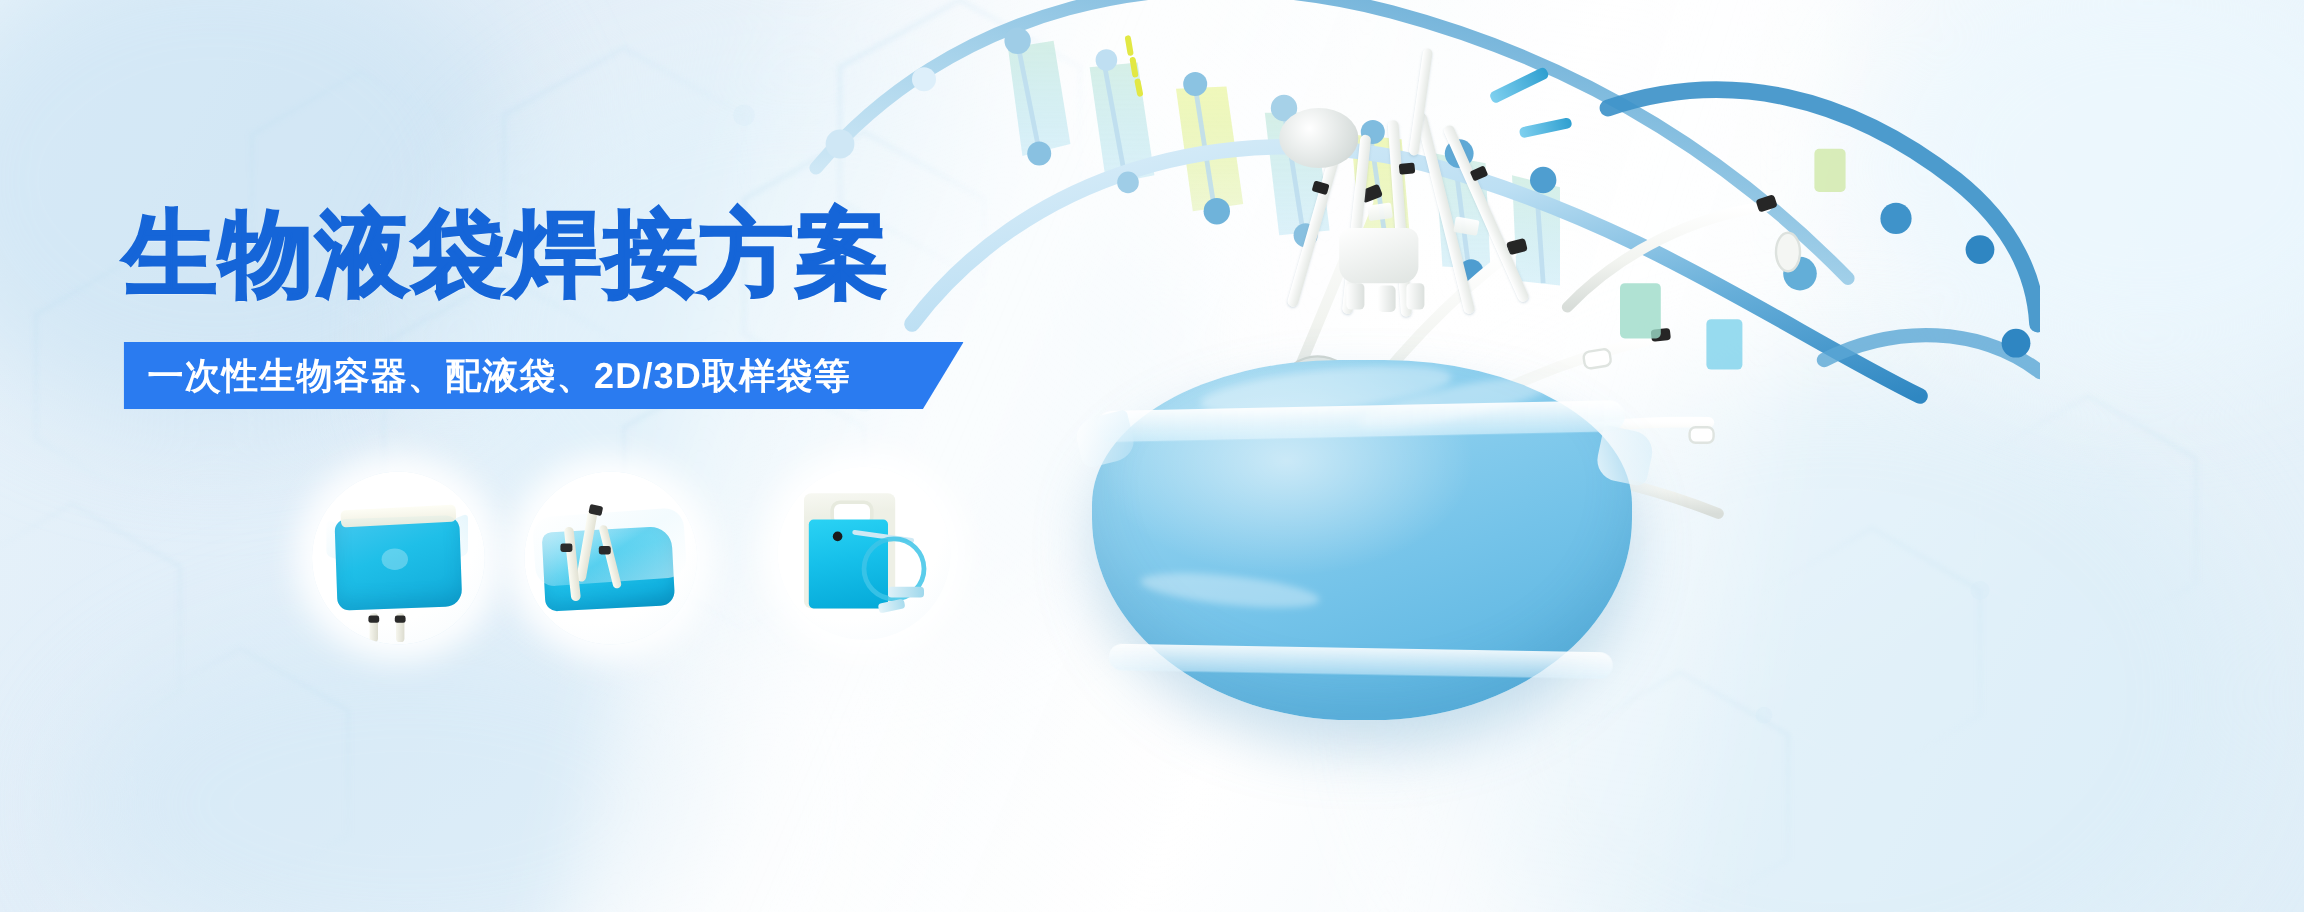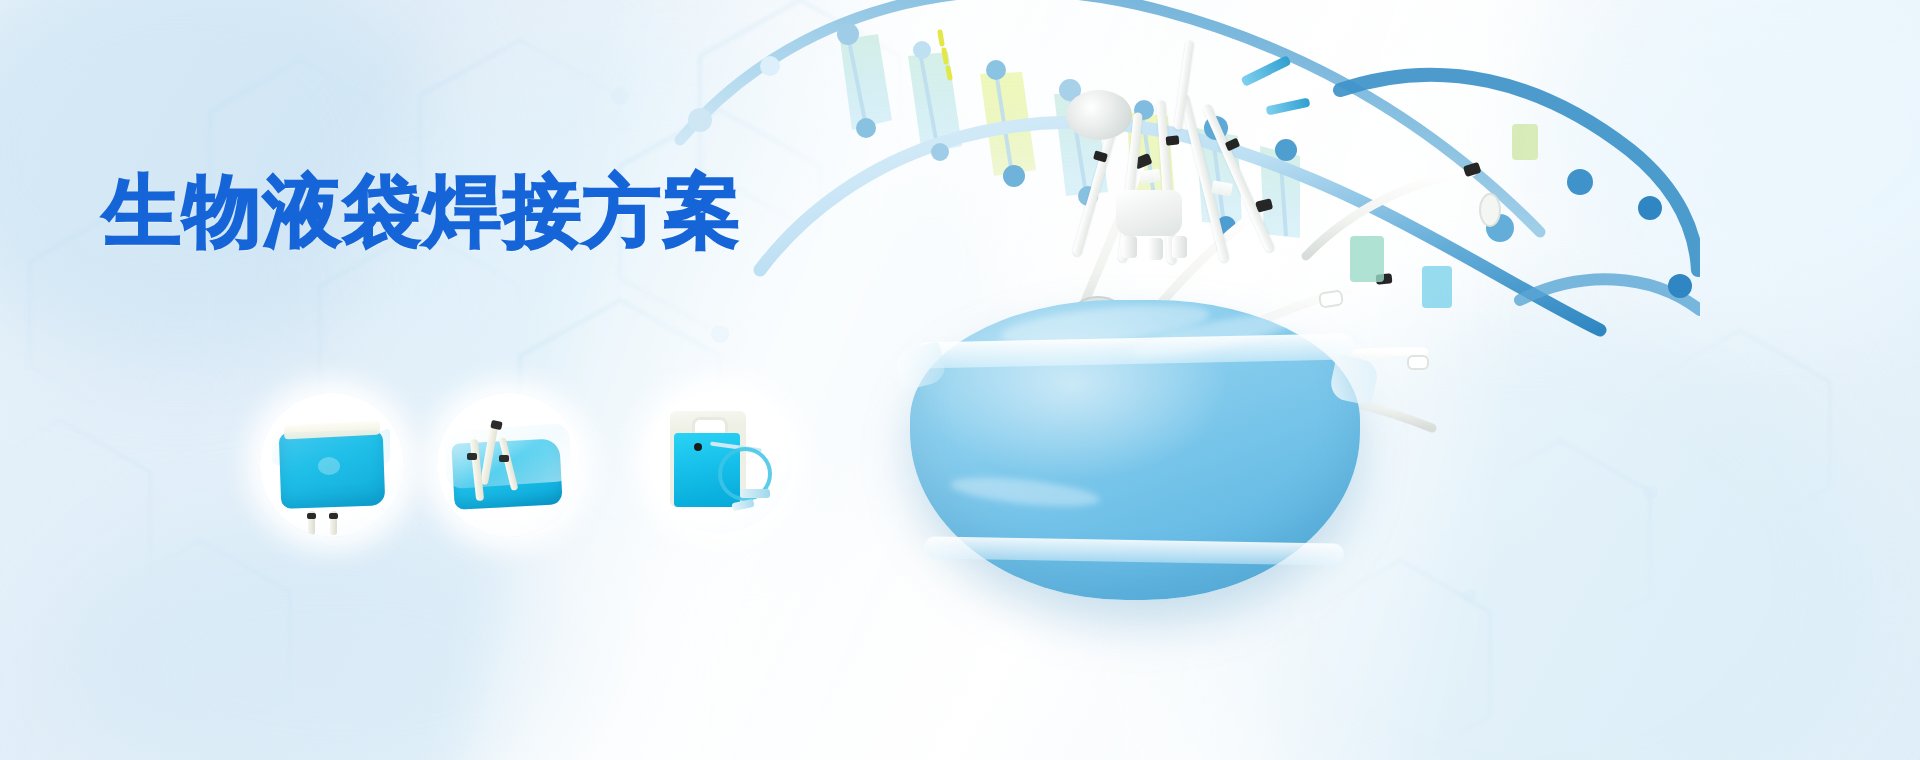--- a/index.html
+++ b/index.html
@@ -440,20 +440,23 @@
     <div class="bag-fold fold-2"></div>
     <div class="bag-fold fold-3"></div>
     <div class="bag-seamtop"></div>
     <div class="bag-seambot"></div>
     <div class="bag-ear-l"></div>
     <div class="bag-ear-r"></div>
   </div>
 
   <div class="headline">生物液袋焊接方案</div>
 
+  <div class="subbanner">
+    <span class="subbanner-text">一次性生物容器、配液袋、2D/3D取样袋等</span>
+  </div>
 
   <div class="thumb thumb-1">
     <div class="t1-flapL"></div>
     <div class="t1-flapR"></div>
     <div class="t1-bag"></div>
     <div class="t1-port"></div>
     <div class="t1-dot"></div>
     <div class="t1-tubeA"></div>
     <div class="t1-tubeB"></div>
     <div class="t1-clipA"></div>

